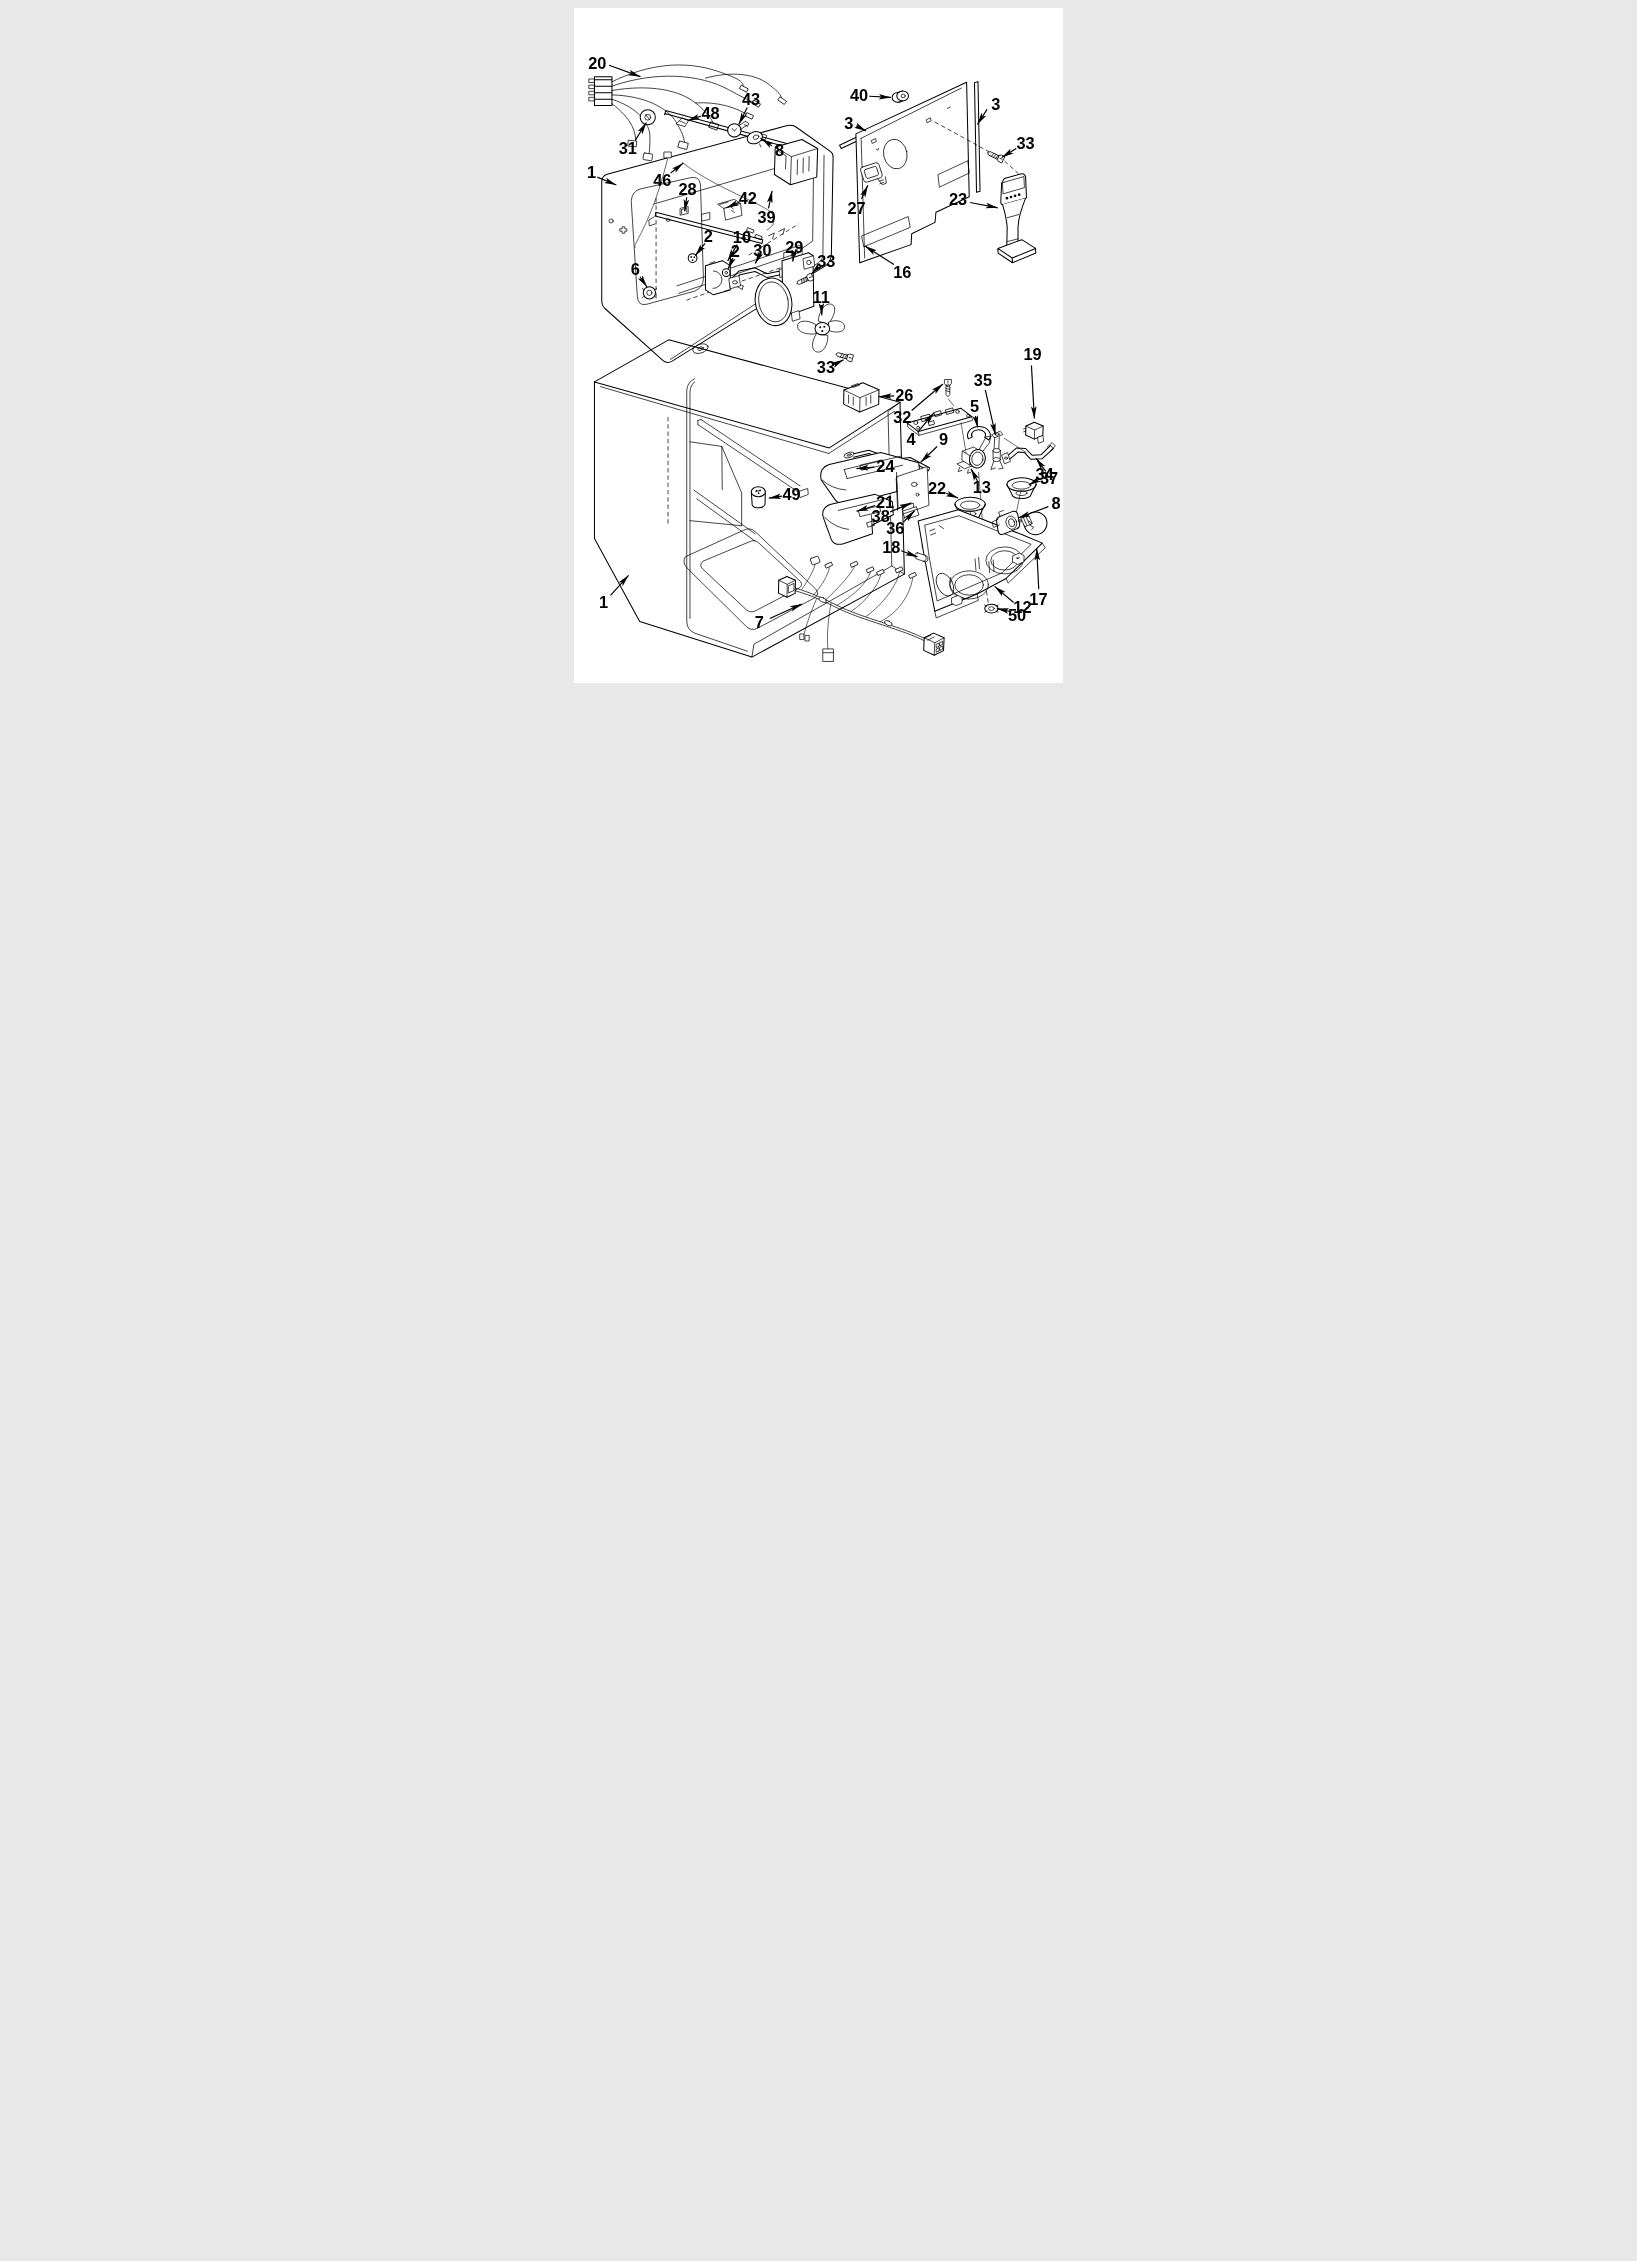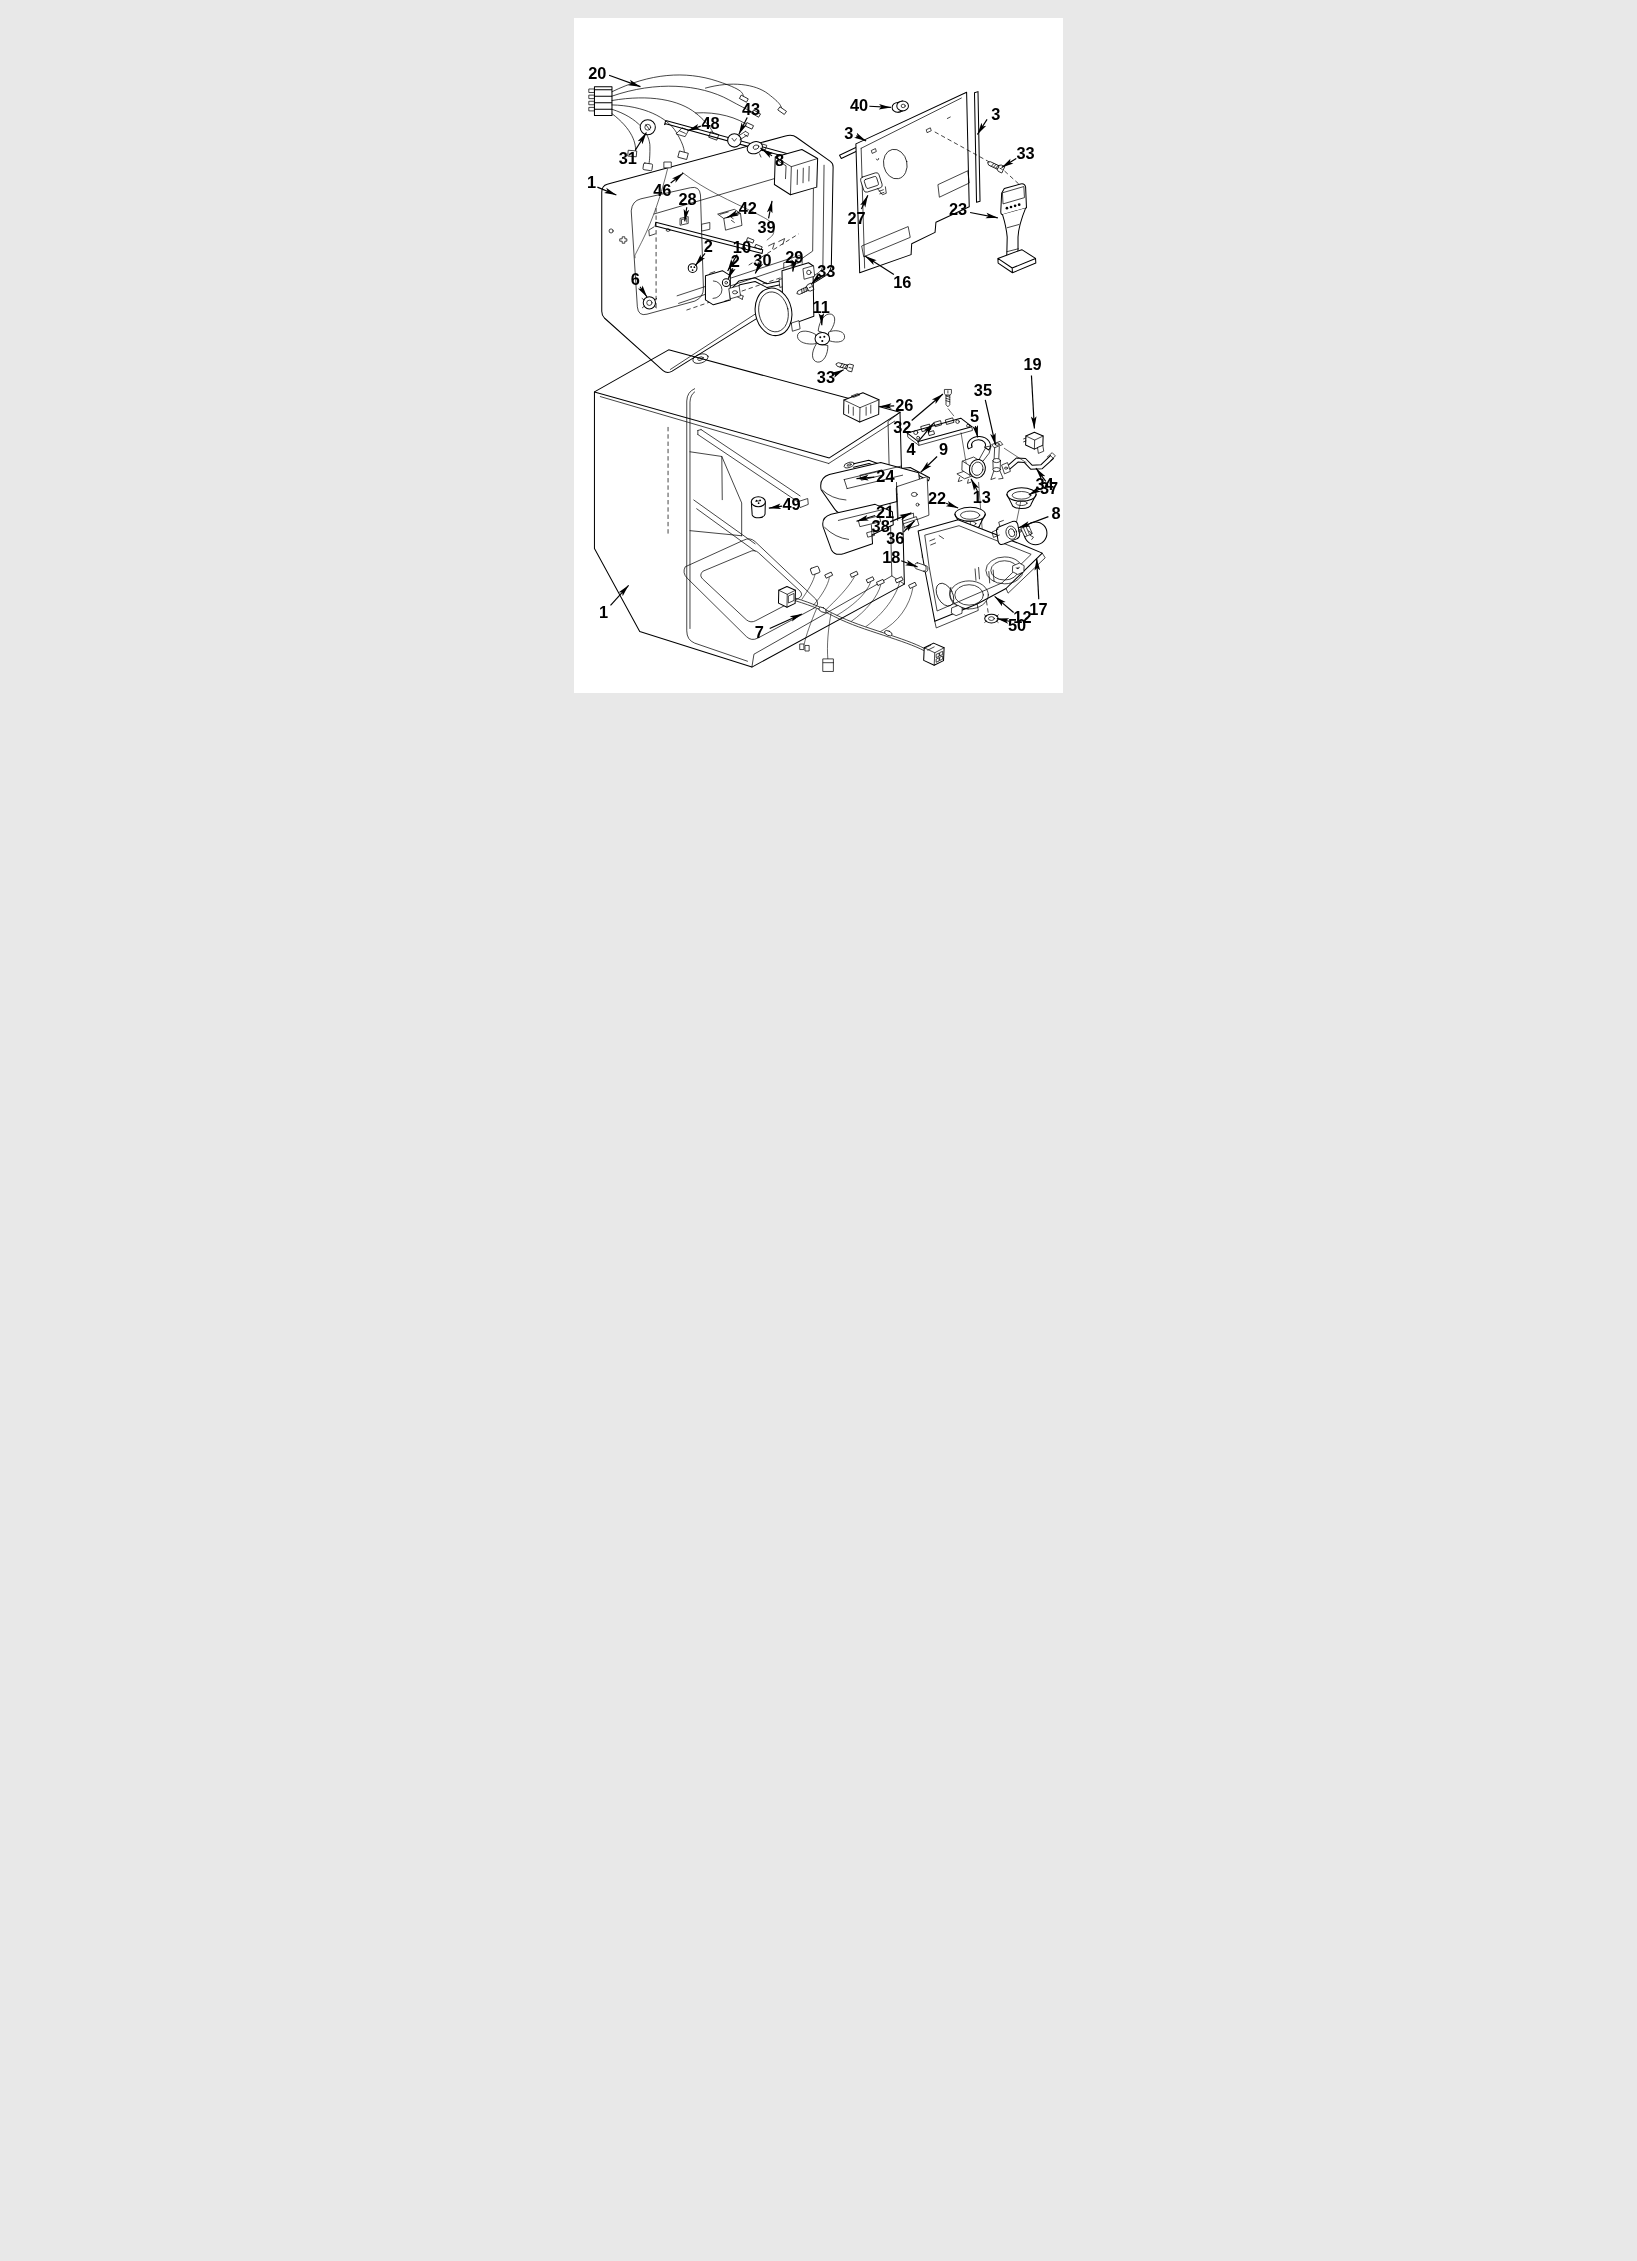--- a/index.html
+++ b/index.html
@@ -1,16 +1,16 @@
 <!DOCTYPE html>
 <html style="font-size:7.8px"><head>
 <meta charset="utf-8">
 <style>
   html,body{margin:0;padding:0;background:#e8e8e8;}
-  .page{width:100%;max-width:489px;margin:18px auto;background:#fff;}
+  .page{width:100%;max-width:489px;margin:8px auto;background:#fff;}
   svg{display:block;width:100%;height:auto;background:#fff;}
   .ln{stroke:#000;fill:none;stroke-width:7;stroke-linejoin:round;stroke-linecap:round;}
   .ln2{stroke:#000;fill:none;stroke-width:5;stroke-linejoin:round;stroke-linecap:round;}
   .thin{stroke:#000;fill:none;stroke-width:4;stroke-linecap:round;}
   .wh{fill:#fff;}
   .dash{stroke:#000;fill:none;stroke-width:5;stroke-dasharray:30 20;}
   .callout-text{font-family:"Liberation Sans","DejaVu Sans",sans-serif;font-weight:700;font-size:112px;fill:#000;}
   .leader{stroke:#000;stroke-width:8;fill:none;}
 </style>
 </head>

